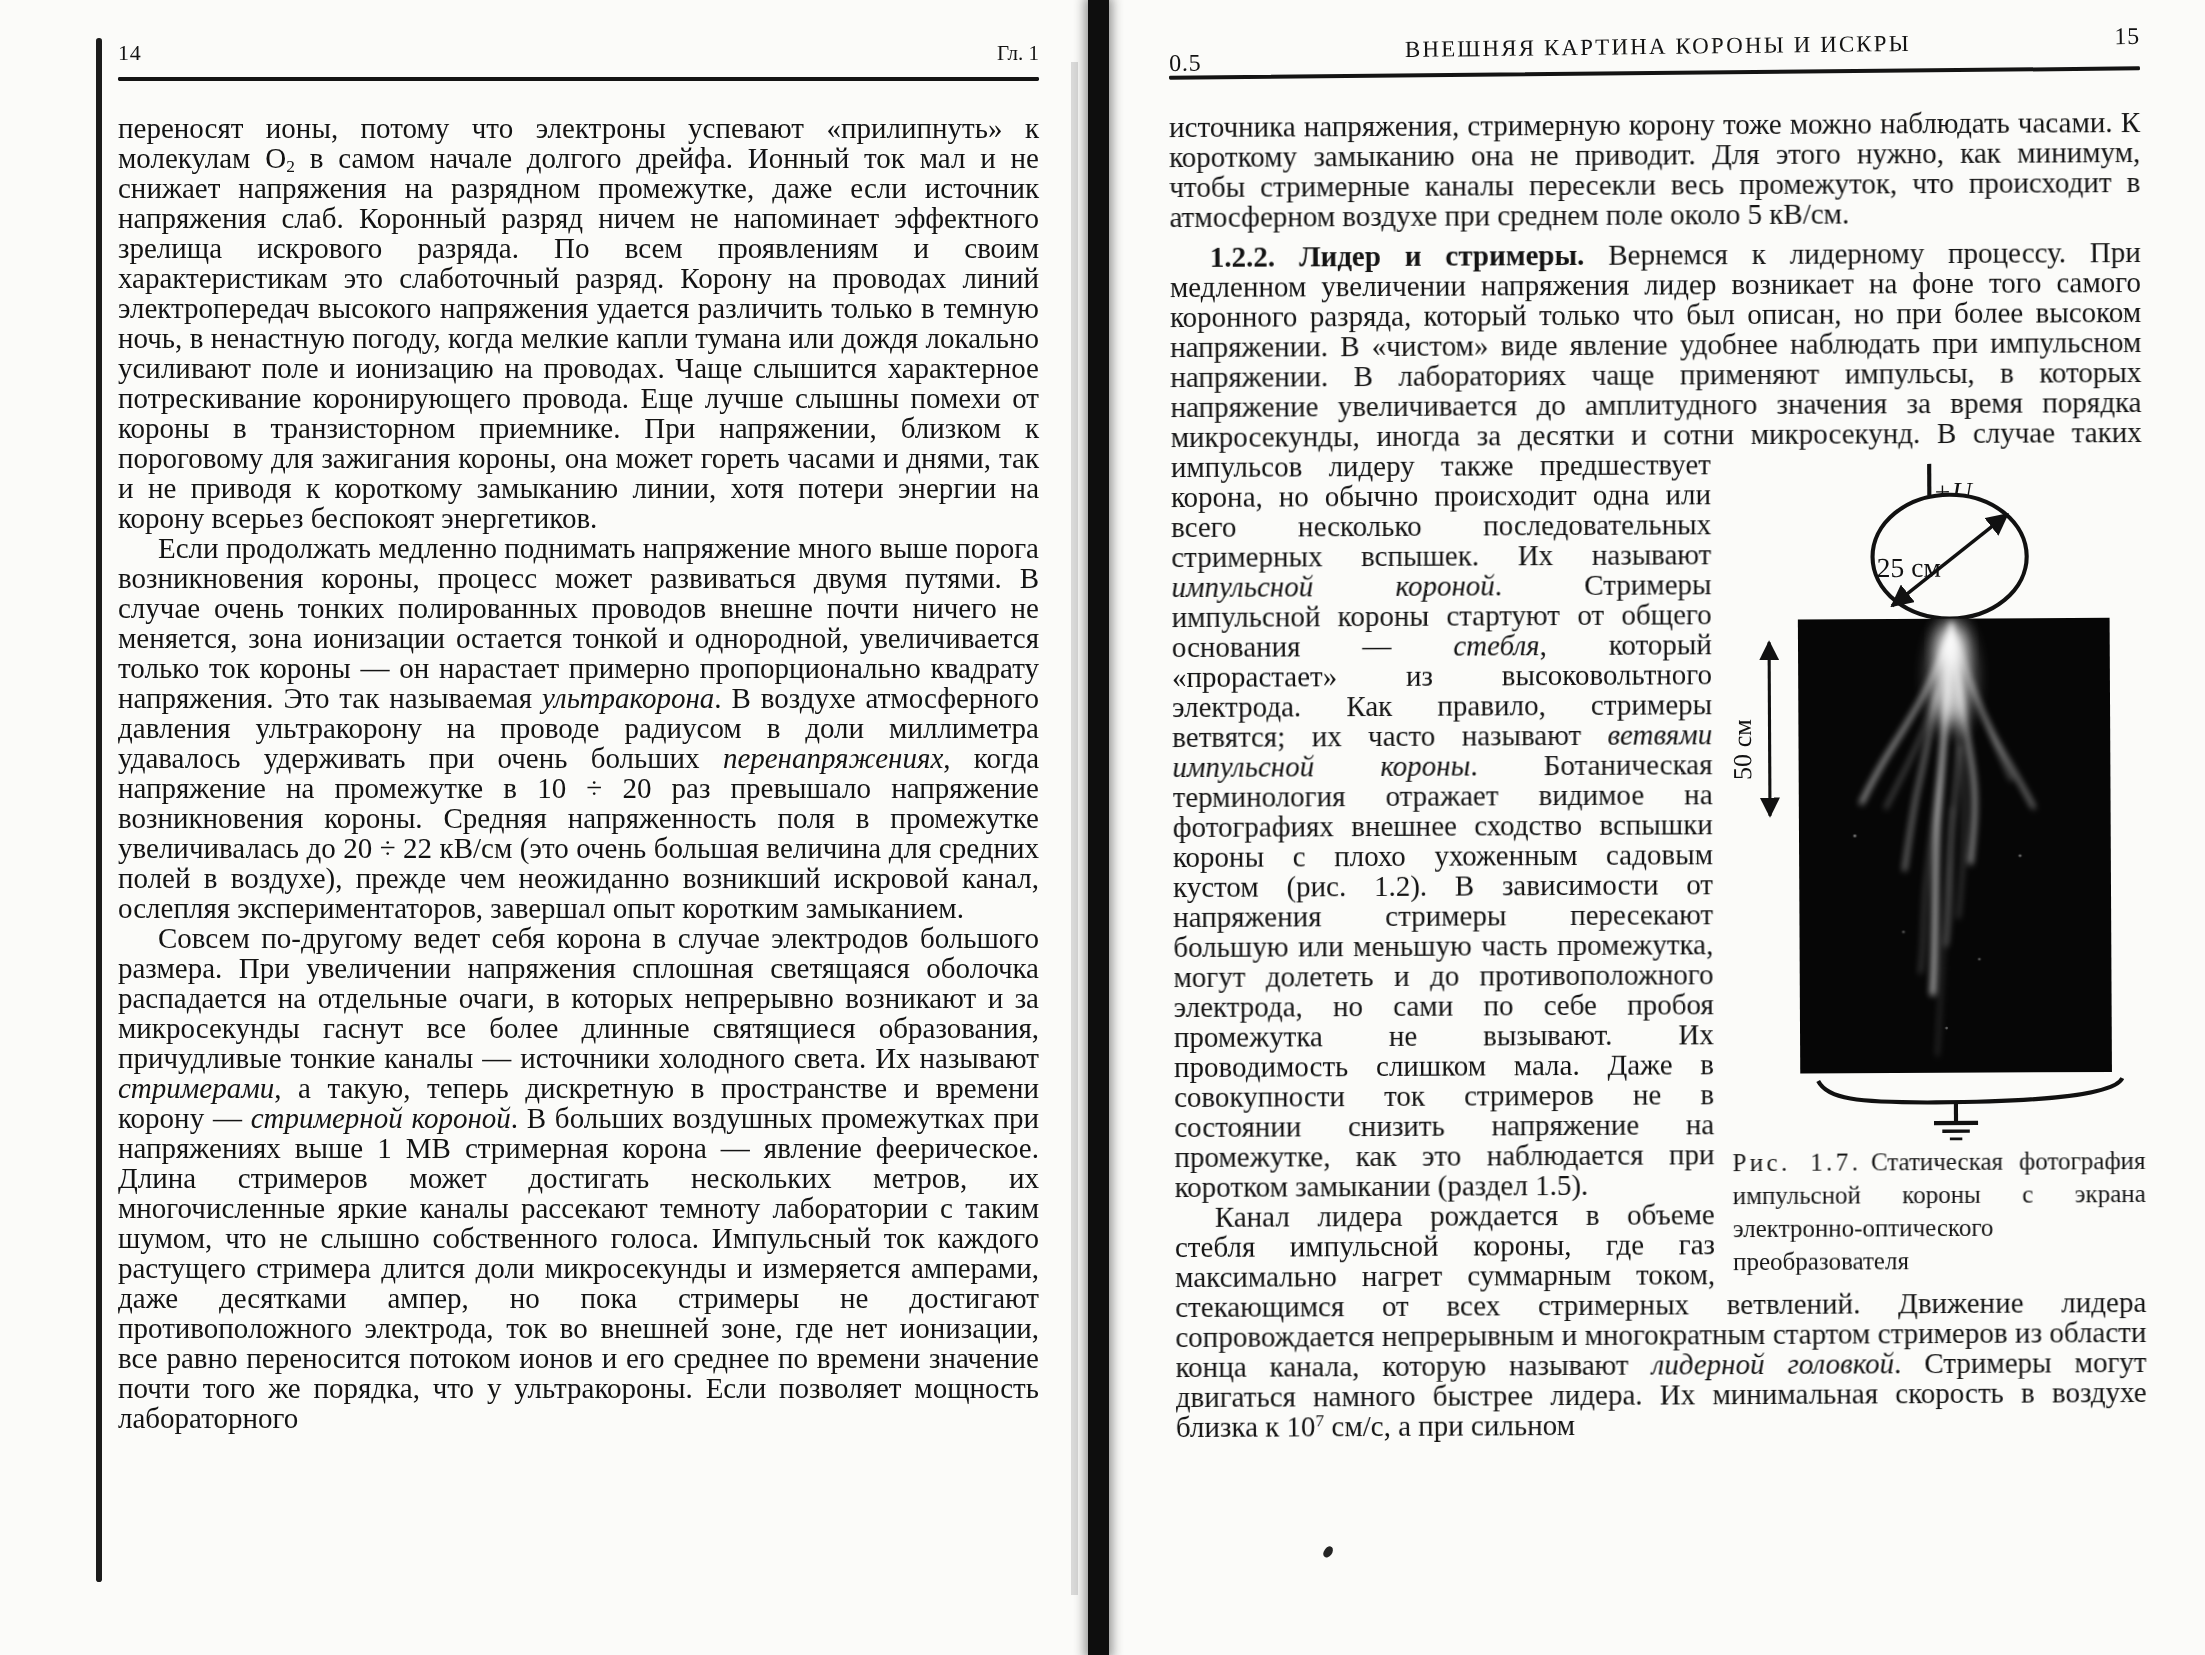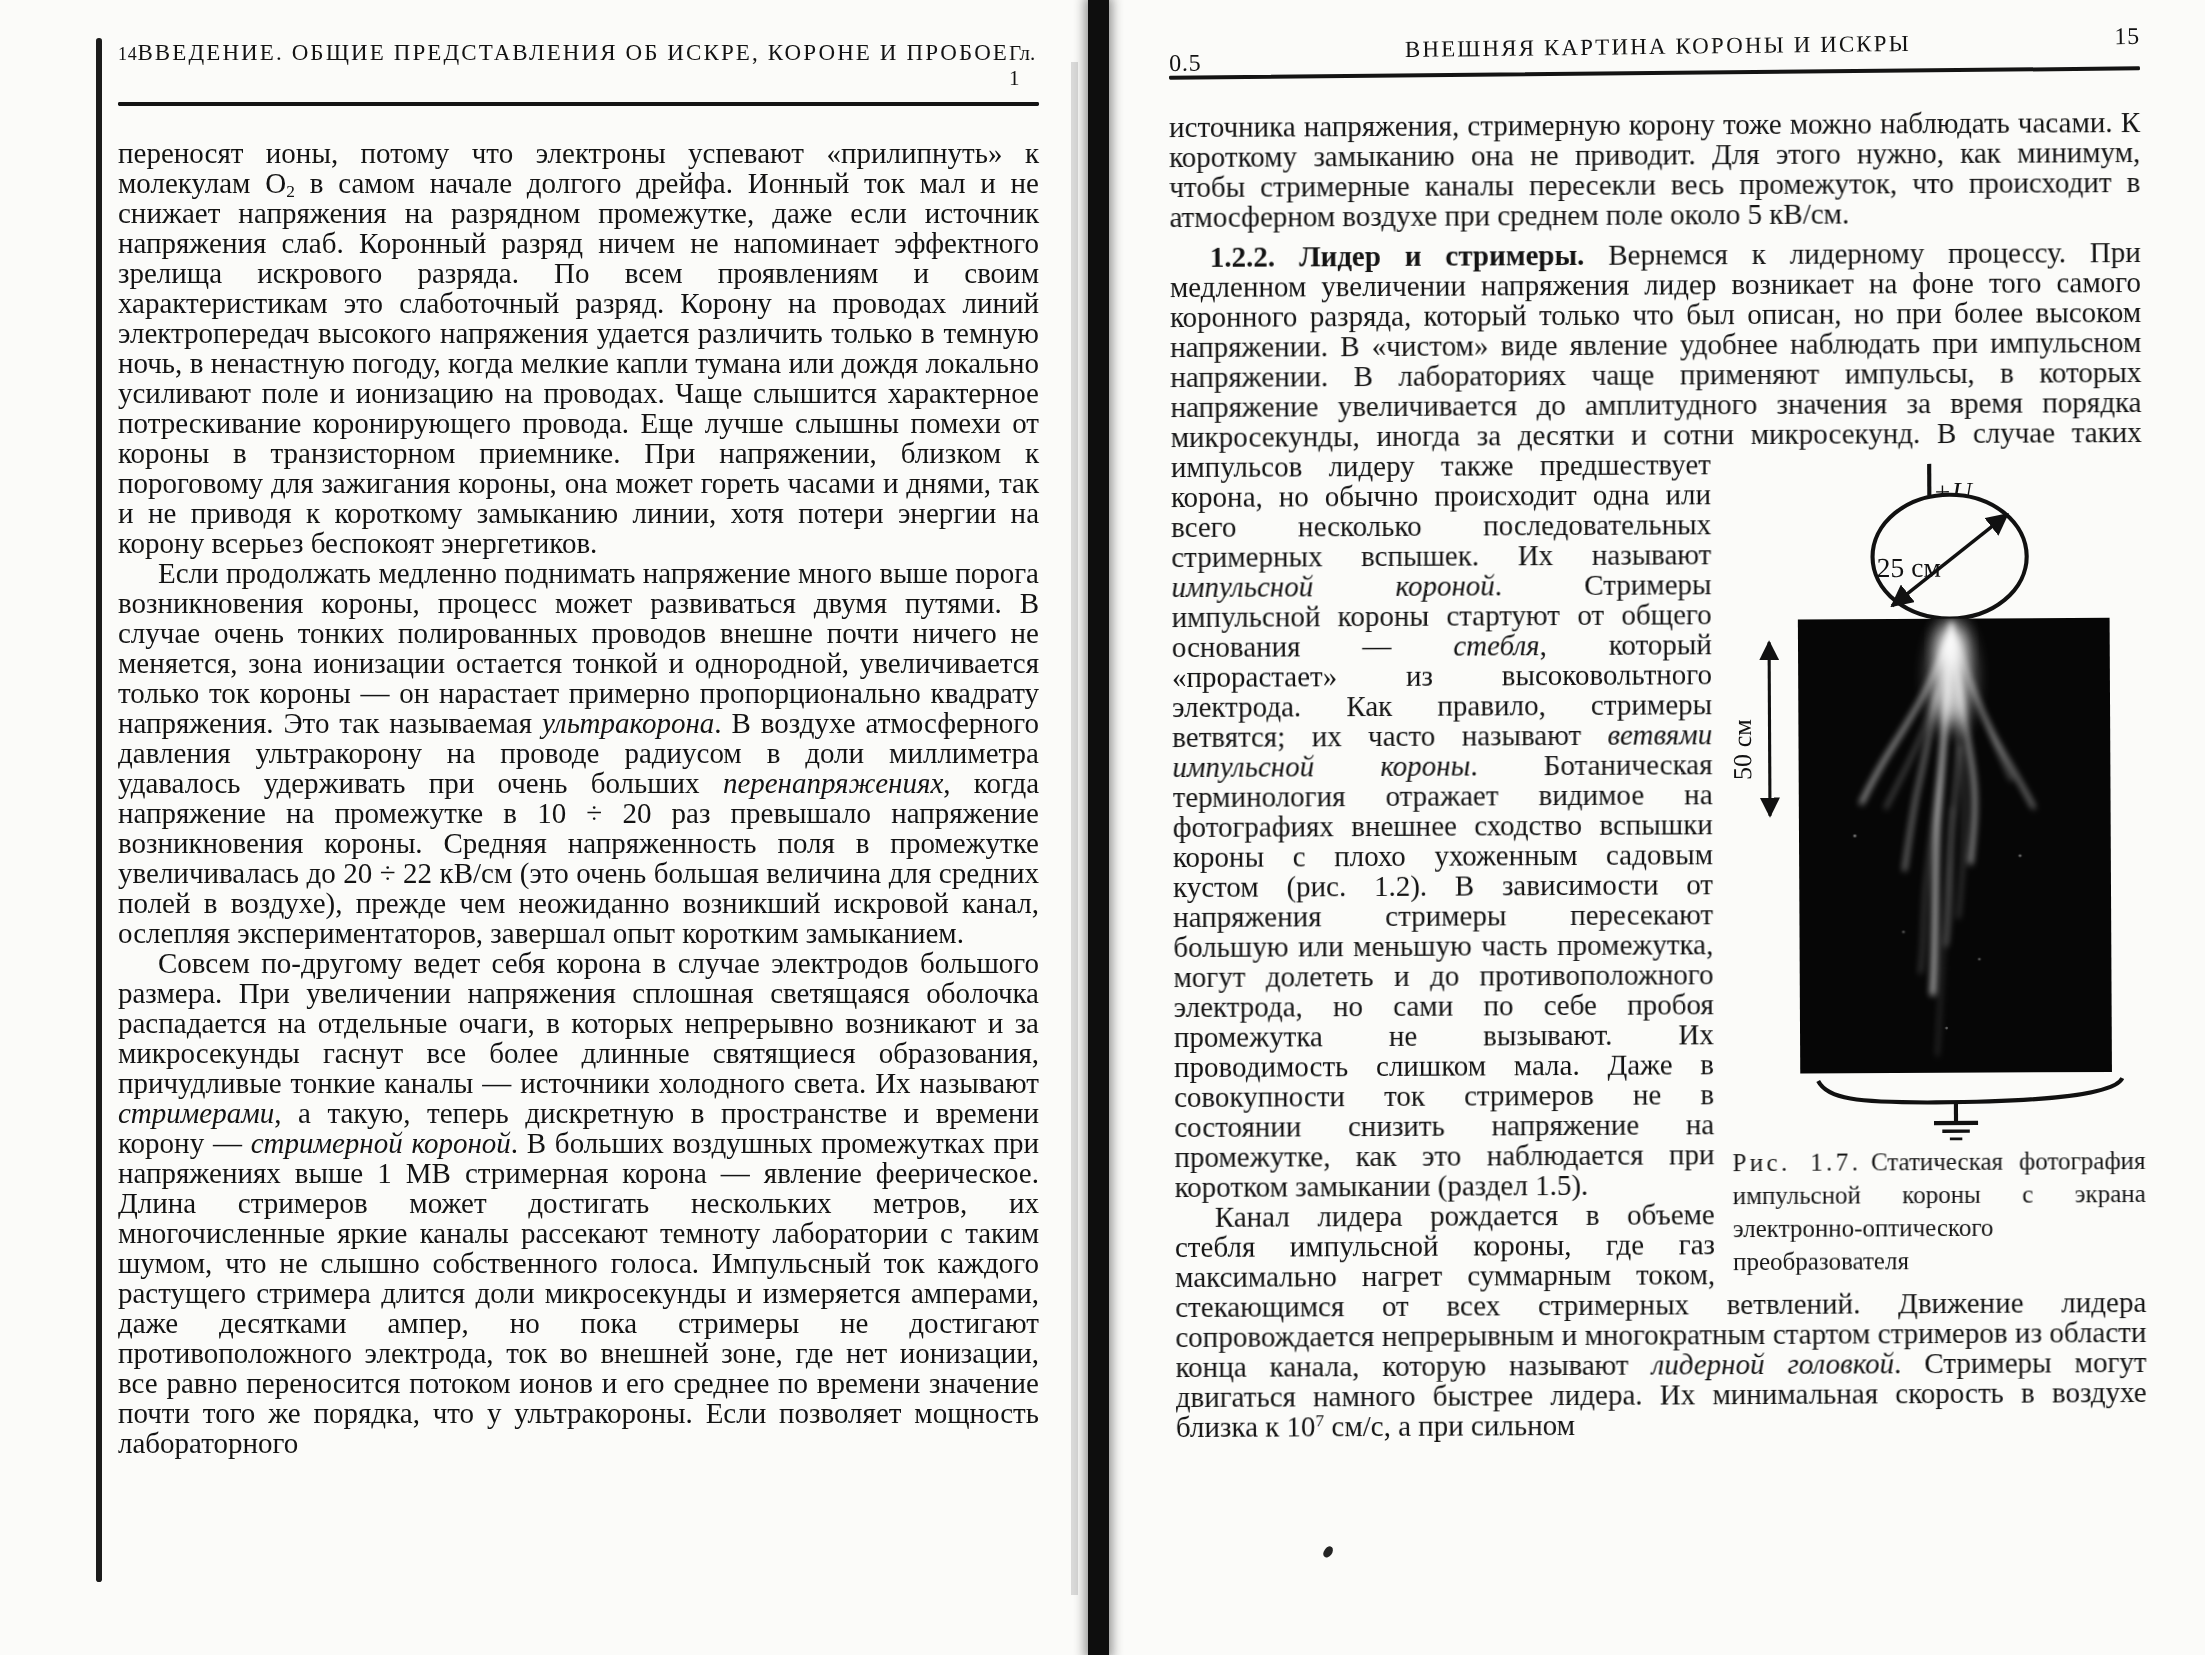--- a/index.html
+++ b/index.html
@@ -7,21 +7,21 @@
     width:2205px;height:1656px;position:relative;overflow:hidden;
     background:#fbfbf9;color:#131313;
     font-family:"Liberation Serif","DejaVu Serif",serif;
     -webkit-hyphens:auto;hyphens:auto;
   }
   .page{position:absolute;top:0;}
   
   .page-left{left:118px;top:40px;width:921px;}
   .page-right{left:1169px;top:33px;width:971px;}
   .runhead{display:flex;align-items:baseline;justify-content:space-between;}
-  .runhead .num{font-size:18px;letter-spacing:0.7px;}
+  .runhead .num{font-size:22px;letter-spacing:0.7px;}
   .runhead .title{font-size:23px;letter-spacing:2.1px;white-space:nowrap;}
   .runhead .chap{font-size:21px;}
   .head-rule{height:4.1px;background:#141414;margin-top:11px;border-radius:1.4px;}
   .page-right .runhead{transform:rotate(-0.7deg);}
   .page-right .runhead .num{transform:translateY(11px);font-size:24px;}
   .page-right .runhead .pagenum{transform:translateY(-4.1px);}
   .page-right .head-rule{transform:rotate(-0.55deg);}
   .body-text{margin-top:32px;font-size:29px;line-height:30px;text-align:justify;}
   .page-right .body-text{transform:rotate(-0.3deg);transform-origin:100% 0;}
   p.para{margin:0;padding:0;}
@@ -49,21 +49,20 @@
 <body>
 
 <div class="page-edge-line"></div>
 <div class="page-edge-soft"></div>
 <div class="book-spine"></div>
 <div class="ink-speck"></div>
 
 <div class="page page-left">
   <div class="runhead">
     <span class="num">14</span>
-    <span class="title">ВВЕДЕНИЕ. ОБЩИЕ ПРЕДСТАВЛЕНИЯ ОБ ИСКРЕ, КОРОНЕ И ПРОБОЕ</span>
     <span class="chap">Гл. 1</span>
   </div>
   <div class="head-rule"></div>
 
   <div class="body-text">
     <p class="para"><span>переносят ионы, потому что электроны успевают «прилипнуть» к молекулам O</span><sub>2</sub><span> в самом начале долгого дрейфа. Ионный ток мал и не снижает напряжения на разрядном промежутке, даже если источник напряжения слаб. Коронный разряд ничем не напоминает эффектного зрелища искрового разряда. По всем проявлениям и своим характеристикам это слаботочный разряд. Корону на проводах линий электропередач высокого напряжения удается различить только в темную ночь, в ненастную погоду, когда мелкие капли тумана или дождя локально усиливают поле и ионизацию на проводах. Чаще слышится характерное потрескивание коронирующего провода. Еще лучше слышны помехи от короны в транзисторном приемнике. При напряжении, близком к пороговому для зажигания короны, она может гореть часами и днями, так и не приводя к короткому замыканию линии, хотя потери энергии на корону всерьез беспокоят энергетиков.</span></p>
     <p class="para indent"><span>Если продолжать медленно поднимать напряжение много выше порога возникновения короны, процесс может развиваться двумя путями. В случае очень тонких полированных проводов внешне почти ничего не меняется, зона ионизации остается тонкой и однородной, увеличивается только ток короны — он нарастает примерно пропорционально квадрату напряжения. Это так называемая </span><i>ультракорона</i><span>. В воздухе атмосферного давления ультракорону на проводе радиусом в доли миллиметра удавалось удерживать при очень больших </span><i>перенапряжениях</i><span>, когда напряжение на промежутке в 10 ÷ 20 раз превышало напряжение возникновения короны. Средняя напряженность поля в промежутке увеличивалась до 20 ÷ 22 кВ/см (это очень большая величина для средних полей в воздухе), прежде чем неожиданно возникший искровой канал, ослепляя экспериментаторов, завершал опыт коротким замыканием.</span></p>
     <p class="para indent"><span>Совсем по-другому ведет себя корона в случае электродов большого размера. При увеличении напряжения сплошная светящаяся оболочка распадается на отдельные очаги, в которых непрерывно возникают и за микросекунды гаснут все более длинные святящиеся образования, причудливые тонкие каналы — источники холодного света. Их называют </span><i>стримерами</i><span>, а такую, теперь дискретную в пространстве и времени корону — </span><i>стримерной короной</i><span>. В больших воздушных промежутках при напряжениях выше 1 МВ стримерная корона — явление феерическое. Длина стримеров может достигать нескольких метров, их многочисленные яркие каналы рассекают темноту лаборатории с таким шумом, что не слышно собственного голоса. Импульсный ток каждого растущего стримера длится доли микросекунды и измеряется амперами, даже десятками ампер, но пока стримеры не достигают противоположного электрода, ток во внешней зоне, где нет ионизации, все равно переносится потоком ионов и его среднее по времени значение почти того же порядка, что у ультракороны. Если позволяет мощность лабораторного</span></p>
   </div>
 </div>

